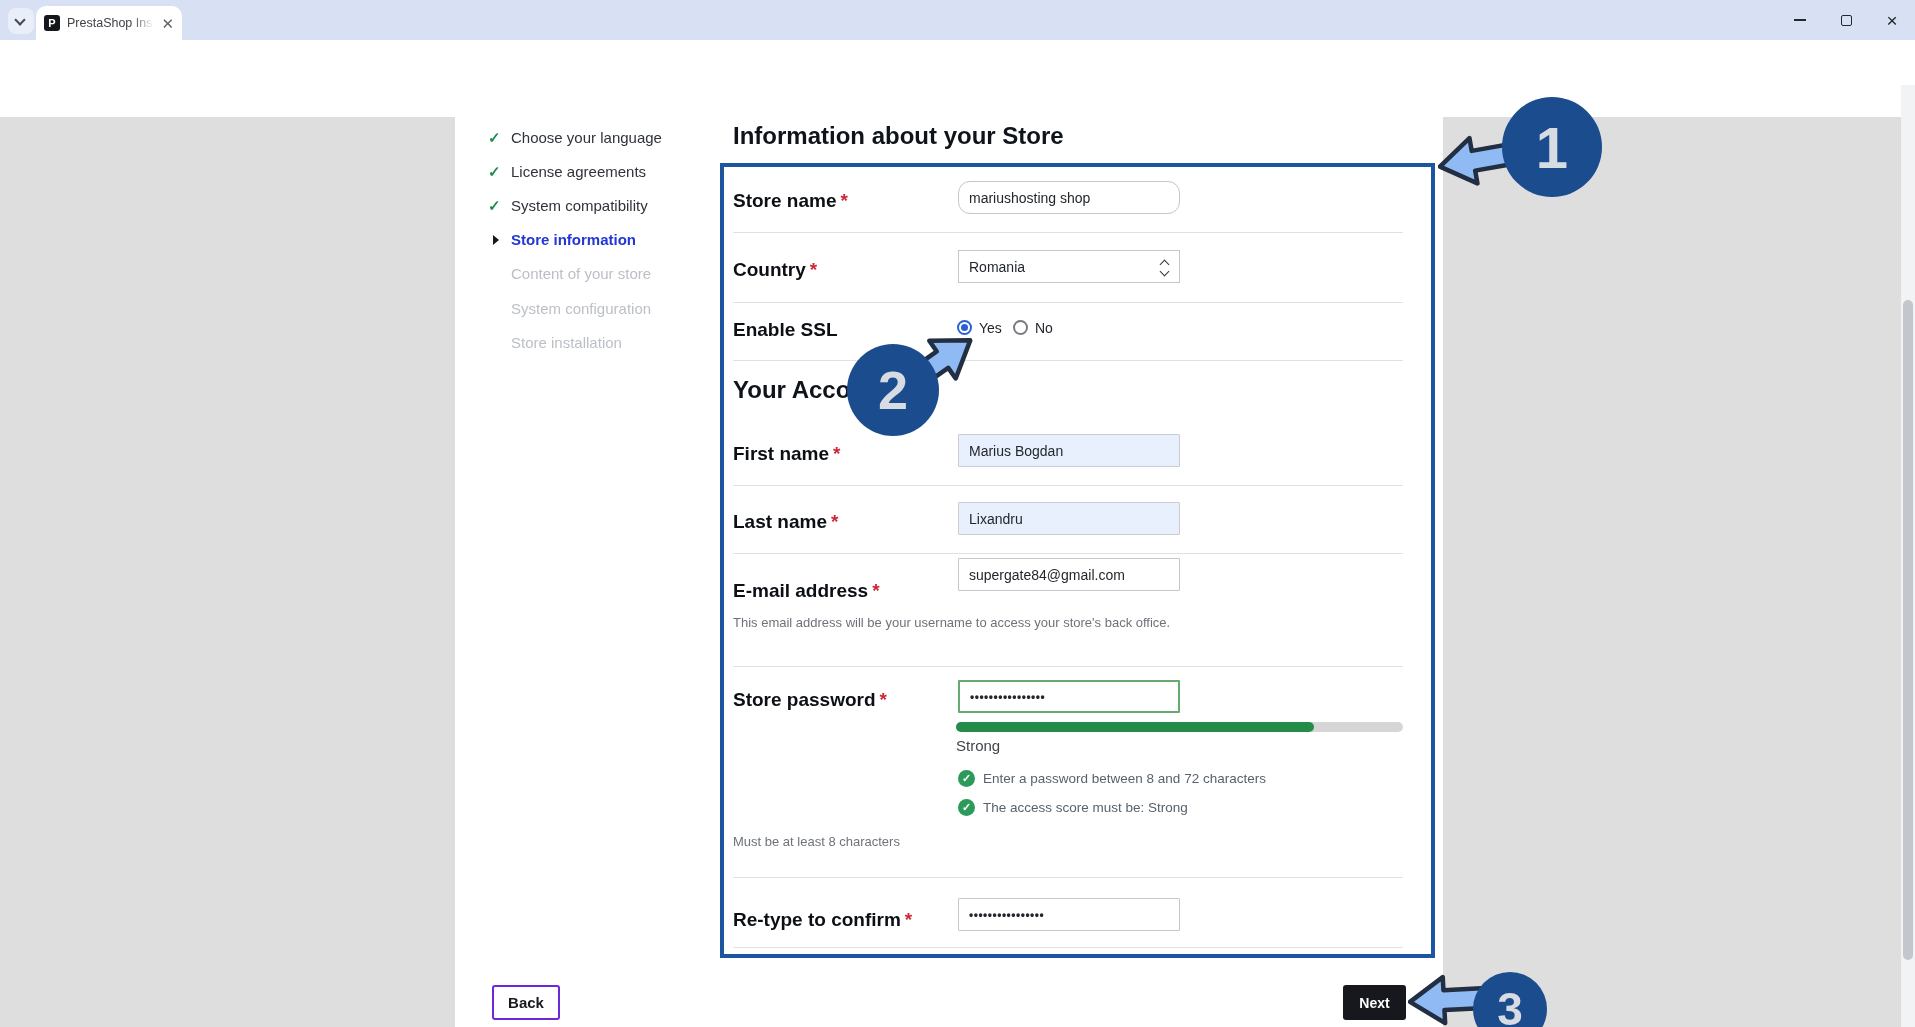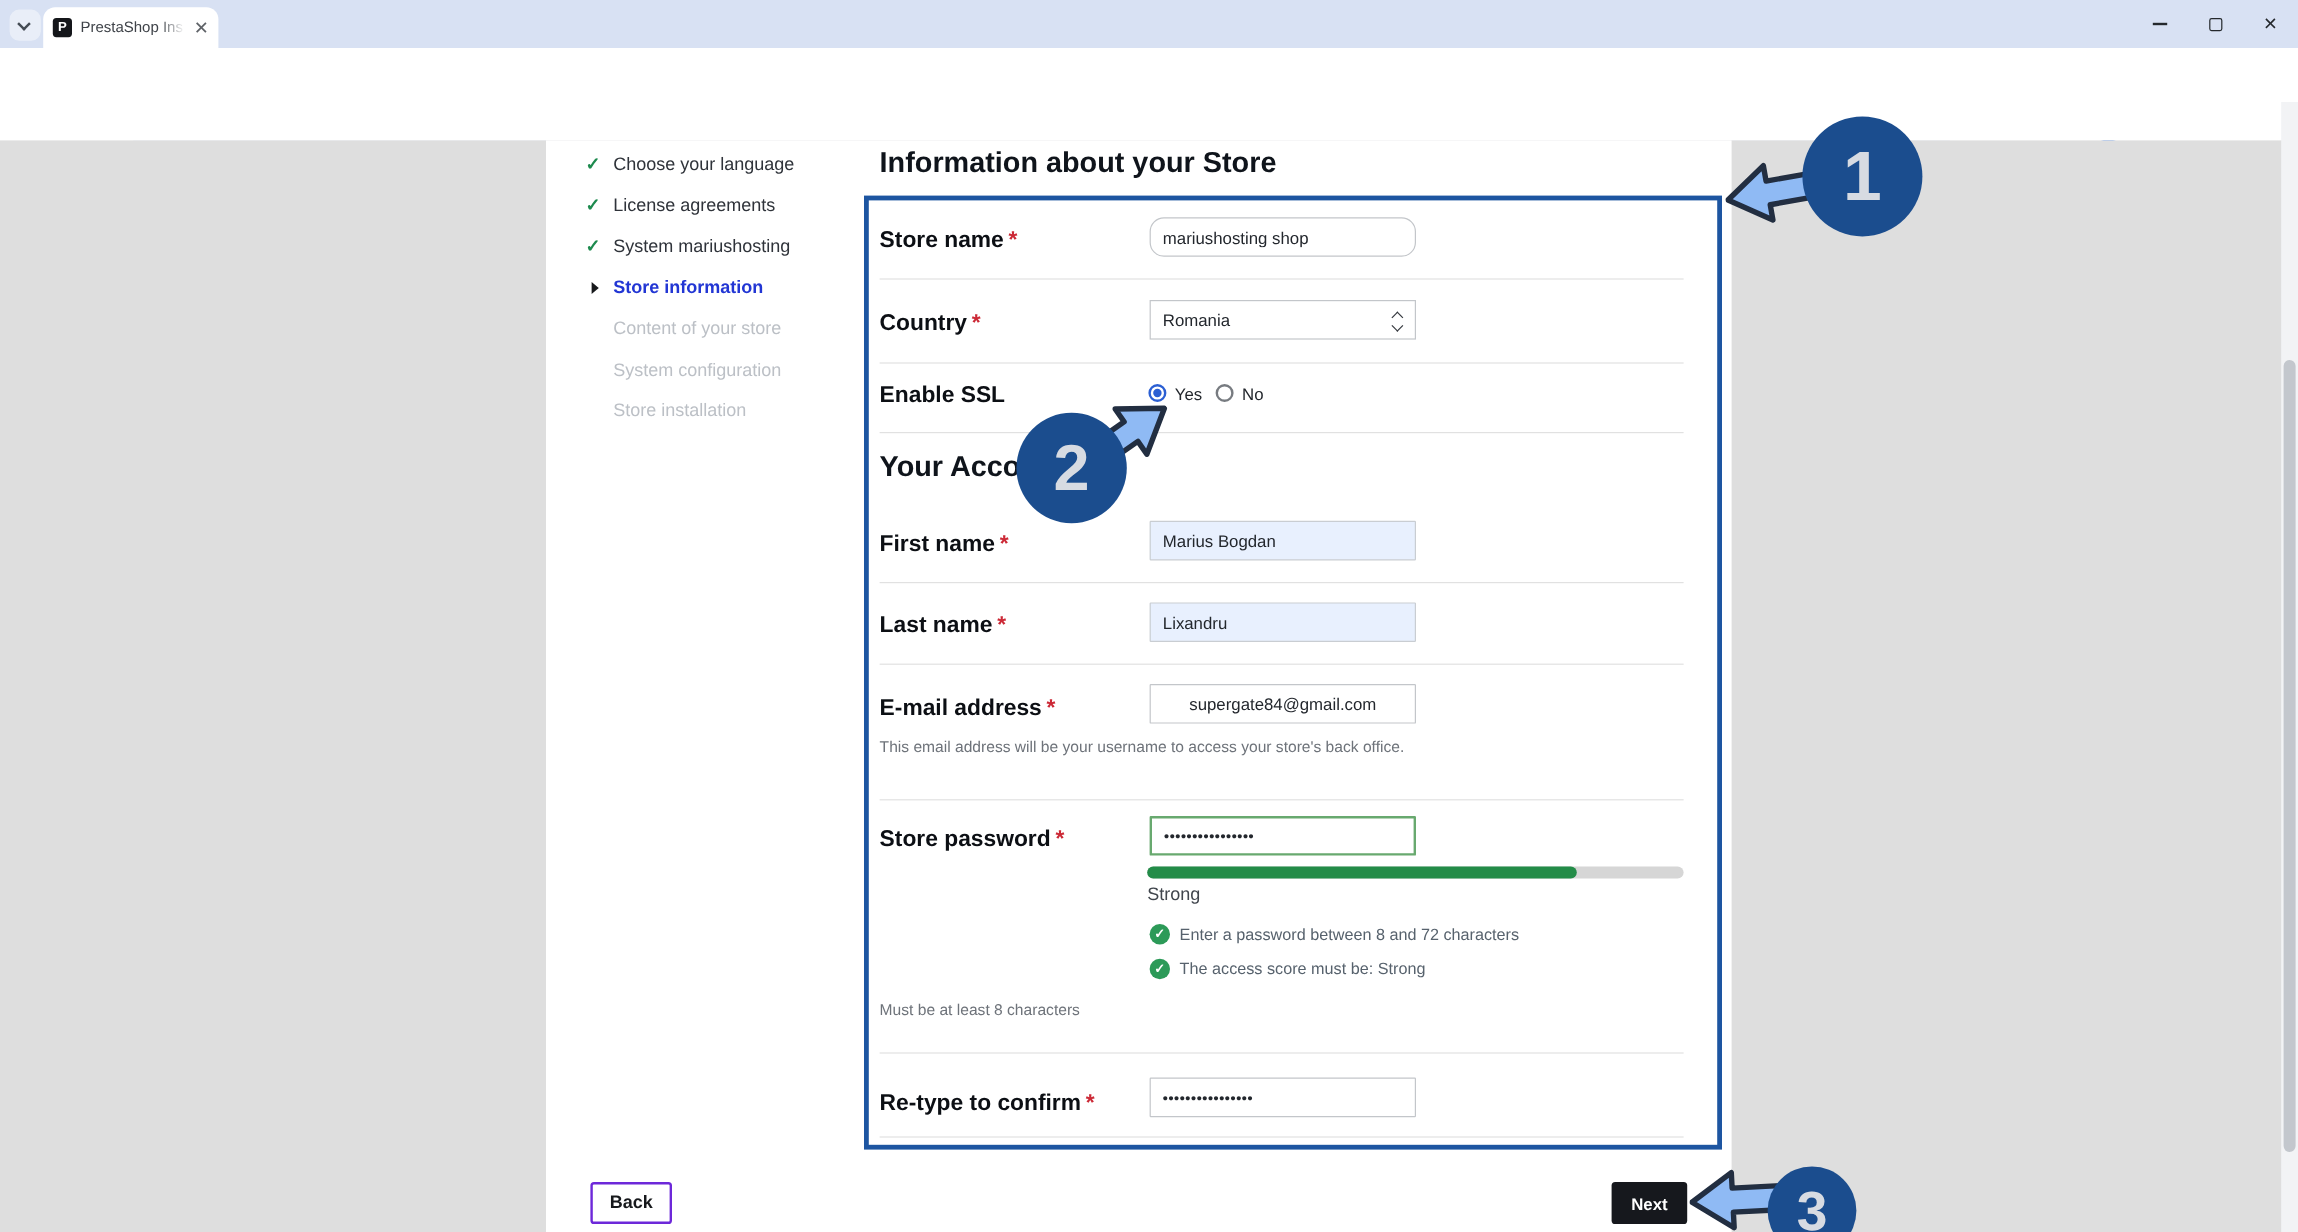--- a/index.html
+++ b/index.html
@@ -156,21 +156,21 @@
 <div class="abs sbtrack"></div>
 <div class="abs sbthumb"></div>
 
 <span class="stepcheck" style="top:128px">✓</span>
 <div class="step done" style="top:128px">Choose your language</div>
 
 <span class="stepcheck" style="top:162px">✓</span>
 <div class="step done" style="top:162px">License agreements</div>
 
 <span class="stepcheck" style="top:196px">✓</span>
-<div class="step done" style="top:196px">System mariushosting</div>
+<div class="step done" style="top:196px">System compatibility</div>
 
 <span class="steptri" style="top:235px"></span>
 <div class="step active" style="top:230px">Store information</div>
 
 <div class="step pending" style="top:264px">Content of your store</div>
 <div class="step pending" style="top:299px">System configuration</div>
 <div class="step pending" style="top:333px">Store installation</div>
 
 <div class="h1" style="left:733px; top:122px">Information about your Store</div>
 
@@ -201,21 +201,21 @@
 
 <div class="flabel" style="top:443px"><span>First name</span><span class="req">*</span></div>
 <input class="inp autofill" style="top: 434px;" value="Marius Bogdan">
 <div class="divider" style="top:485px"></div>
 
 <div class="flabel" style="top:511px"><span>Last name</span><span class="req">*</span></div>
 <input class="inp autofill" style="top: 502px;" value="Lixandru">
 <div class="divider" style="top:553px"></div>
 
 <div class="flabel" style="top:580px"><span>E-mail address</span><span class="req">*</span></div>
-<input class="inp" style="top: 570px; text-align: center;" value="supergate84@gmail.com">
+<input class="inp" style="top: 558px;" value="supergate84@gmail.com">
 <div class="helper" style="top:615px">This email address will be your username to access your store's back office.</div>
 <div class="divider" style="top:666px"></div>
 
 <div class="flabel" style="top:689px"><span>Store password</span><span class="req">*</span></div>
 <input class="inp pw greenborder" style="top: 680px;" value="••••••••••••••••">
 <div class="abs strtrack"></div>
 <div class="abs strfill"></div>
 <div class="strlabel">Strong</div>
 <div class="checkrow" style="top:769px">
   <span class="checkdot">✓</span>

